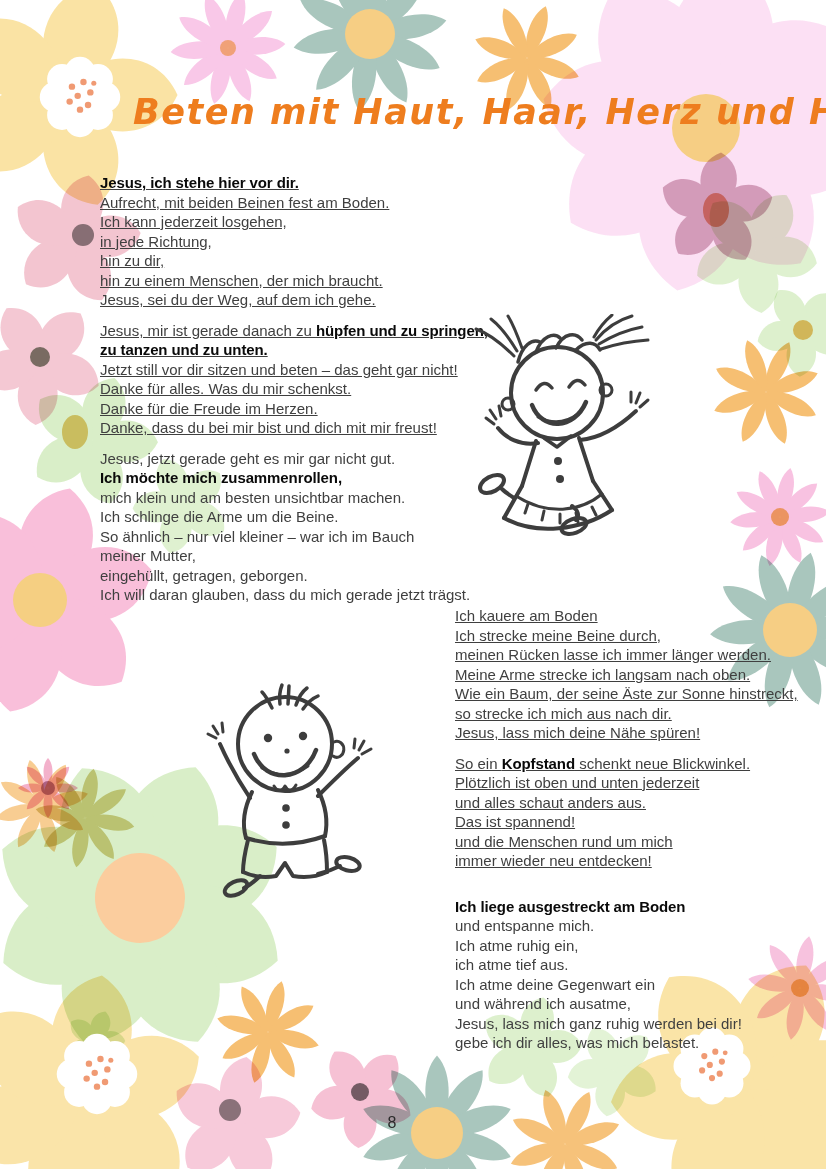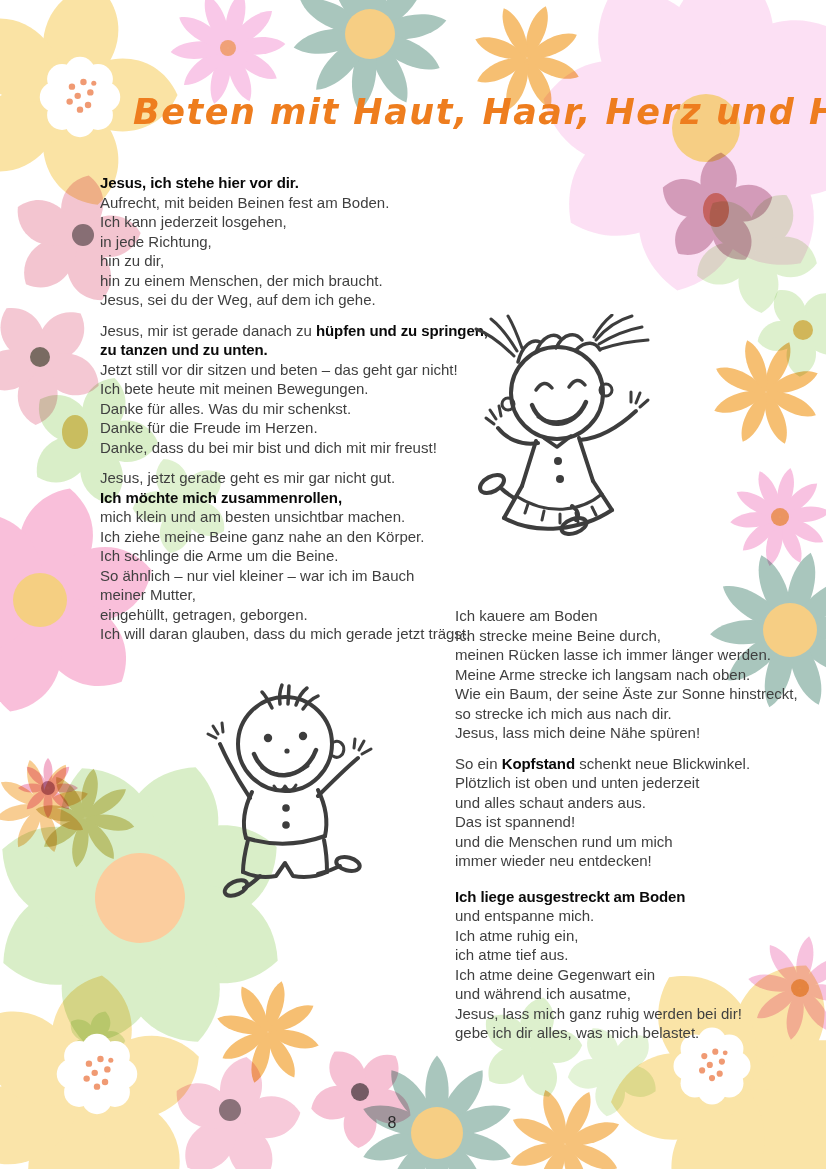--- a/index.html
+++ b/index.html
@@ -8,22 +8,22 @@
   svg.flowers{position:absolute;left:0;top:0;}
   .fl{mix-blend-mode:multiply;}
   .title{position:absolute;left:133px;top:92px;margin:0;font-size:35px;line-height:40px;
          font-weight:bold;font-style:italic;letter-spacing:1.5px;white-space:nowrap;
          color:var(--title_orange);font-family:"DejaVu Sans",sans-serif;}
   .col{position:absolute;font-size:15px;line-height:19.5px;color:var(--text_gray);}
   .col-left{left:100px;top:173px;}
   .col-right{left:455px;top:606px;}
   .line{white-space:nowrap;}
   .bold{font-weight:bold;color:var(--text_black);letter-spacing:-0.1px;}
-  .block-gap-sm{margin-bottom:11px;}
-  .block-gap-lg{margin-bottom:16px;}
+  .block-gap-sm{margin-bottom:11px;text-decoration:underline;}
+  .block-gap-lg{margin-bottom:26px;text-decoration:underline;}
   .illu{position:absolute;}
   .illu-girl{left:456px;top:314px;}
   .illu-boy{left:188px;top:682px;}
   .pagenum{position:absolute;left:378px;top:1114px;width:28px;text-align:center;
            font-size:16px;color:#2b2b2b;}
 </style>
 </head>
 <body>
 
 <div class="page">
@@ -182,30 +182,28 @@
         <div class="line"><span>Ich kann jederzeit losgehen,</span></div>
         <div class="line"><span>in jede Richtung,</span></div>
         <div class="line"><span>hin zu dir,</span></div>
         <div class="line"><span>hin zu einem Menschen, der mich braucht.</span></div>
         <div class="line"><span>Jesus, sei du der Weg, auf dem ich gehe.</span></div>
       </div>
     <div class="block block-gap-sm">
         <div class="line"><span>Jesus, mir ist gerade danach zu </span><span class="bold">hüpfen und zu springen,</span></div>
         <div class="line"><span class="bold">zu tanzen und zu unten.</span></div>
         <div class="line"><span>Jetzt still vor dir sitzen und beten – das geht gar nicht!</span></div>
-        <div class="line"><span>Ich bete heute mit meinen Bewegungen.</span></div>
         <div class="line"><span>Danke für alles. Was du mir schenkst.</span></div>
         <div class="line"><span>Danke für die Freude im Herzen.</span></div>
         <div class="line"><span>Danke, dass du bei mir bist und dich mit mir freust!</span></div>
       </div>
     <div class="block">
         <div class="line"><span>Jesus, jetzt gerade geht es mir gar nicht gut.</span></div>
         <div class="line"><span class="bold">Ich möchte mich zusammenrollen,</span></div>
         <div class="line"><span>mich klein und am besten unsichtbar machen.</span></div>
-        <div class="line"><span>Ich ziehe meine Beine ganz nahe an den Körper.</span></div>
         <div class="line"><span>Ich schlinge die Arme um die Beine.</span></div>
         <div class="line"><span>So ähnlich – nur viel kleiner – war ich im Bauch</span></div>
         <div class="line"><span>meiner Mutter,</span></div>
         <div class="line"><span>eingehüllt, getragen, geborgen.</span></div>
         <div class="line"><span>Ich will daran glauben, dass du mich gerade jetzt trägst.</span></div>
       </div>
   </div>
 
   <div class="col col-right">
     <div class="block block-gap-sm">

